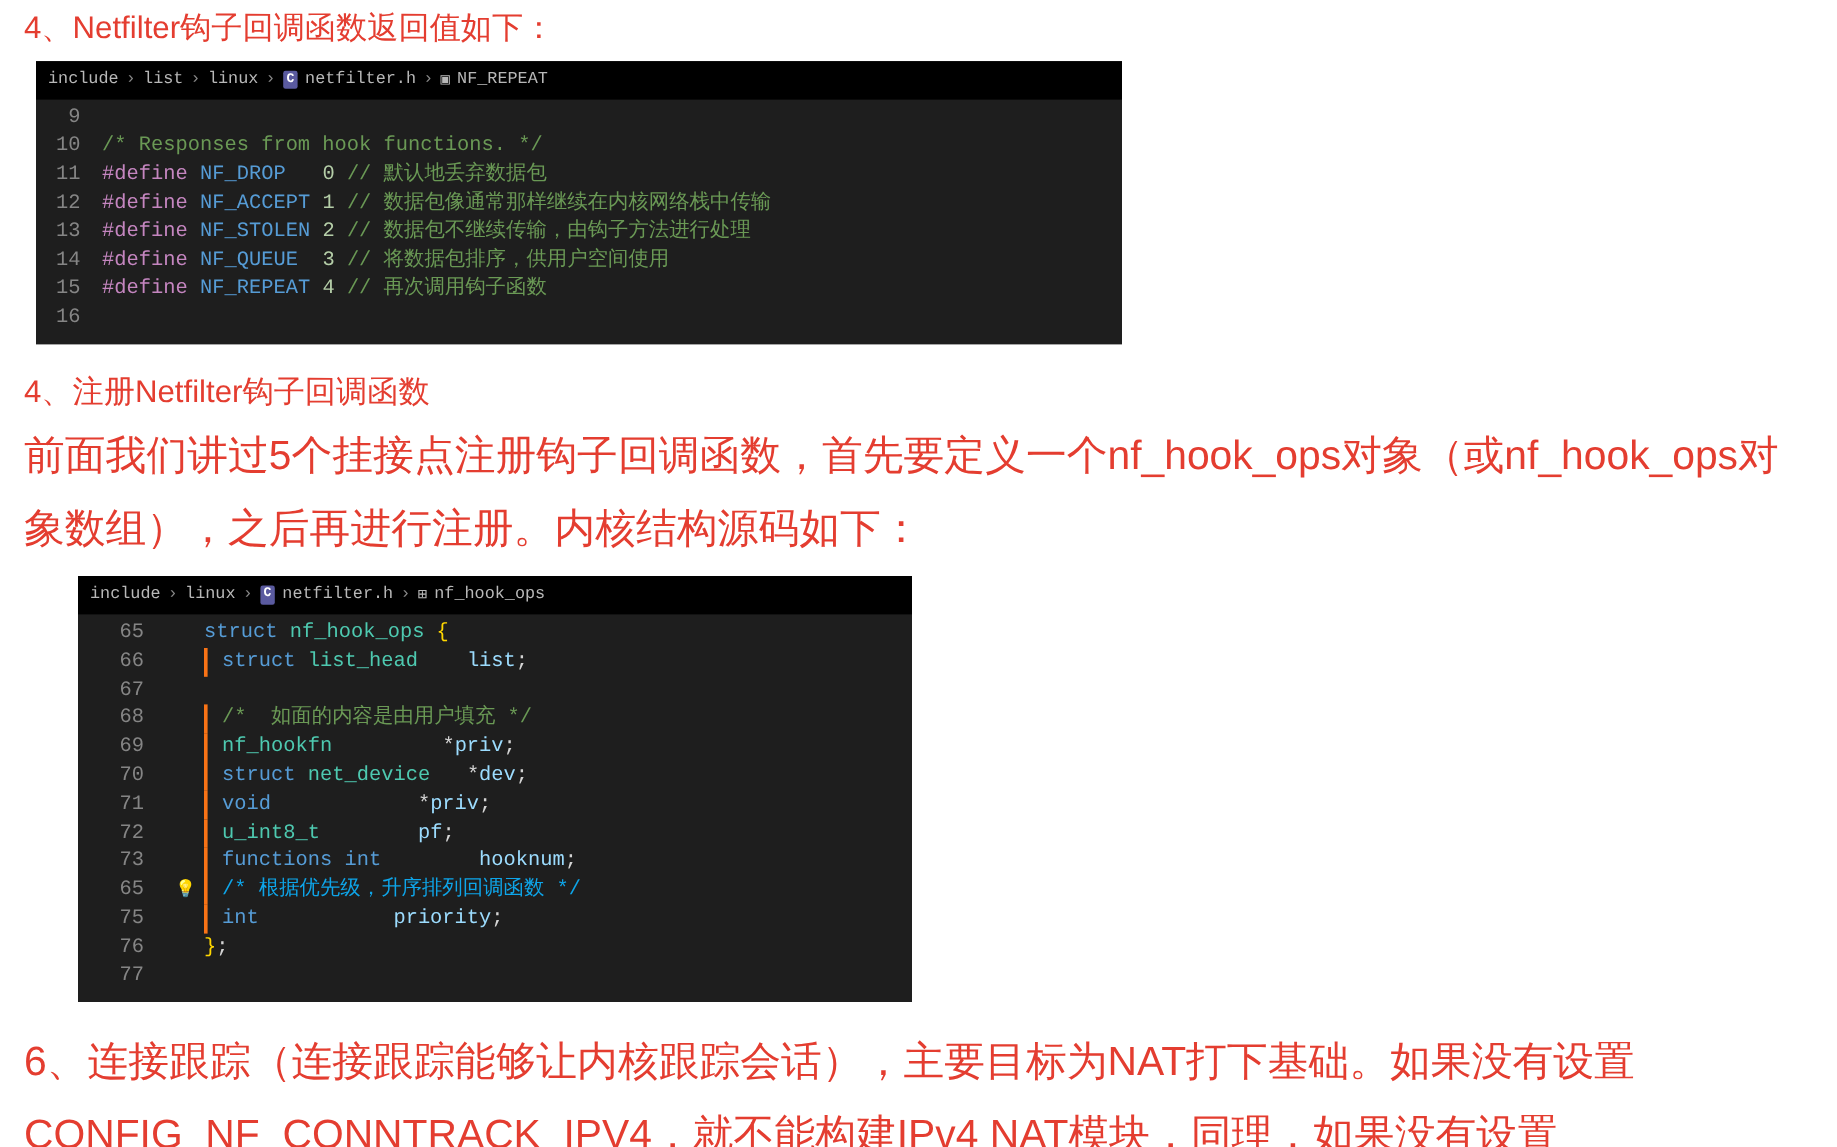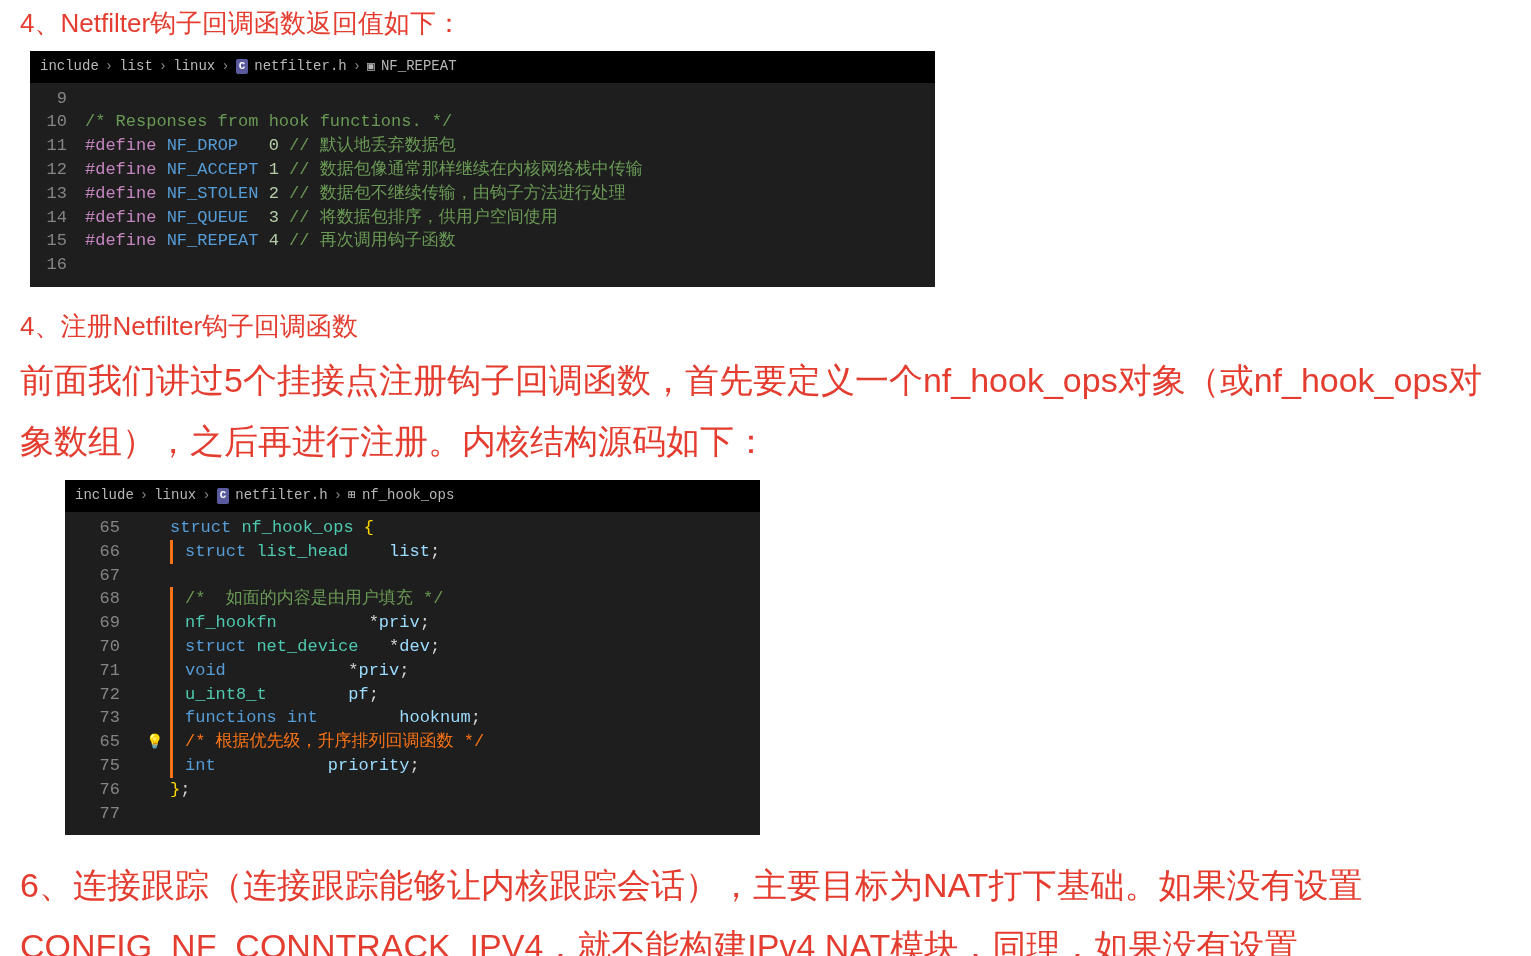--- a/index.html
+++ b/index.html
@@ -85,21 +85,21 @@
       flex: 1;
     }
     .c-comment { color: #6a9955; }
     .c-keyword { color: #c586c0; }
     .c-macro { color: #569cd6; }
     .c-number { color: #b5cea8; }
     .c-type { color: #4ec9b0; }
     .c-struct-kw { color: #569cd6; }
     .c-ident { color: #9cdcfe; }
     .c-punct { color: #d4d4d4; }
-    .c-dim { color: #f97316; text-align: center; }
+    .c-dim { color: #0ea5e9; text-align: center; }
     .c-brace { color: #ffd700; }
   </style>
 </head>
 <body>
 
 <div class="heading">4、Netfilter钩子回调函数返回值如下：</div>
 
 <div class="code-block block1">
   <div class="breadcrumb">
     <span>include</span>

